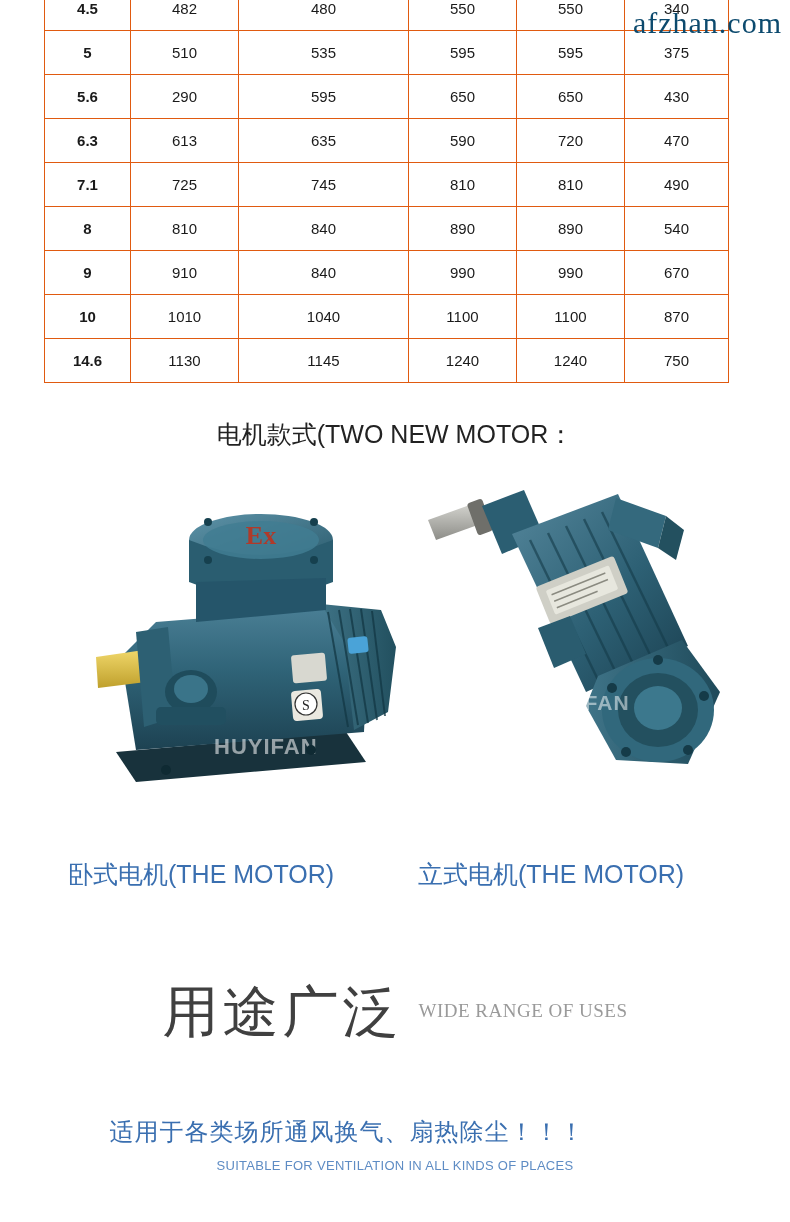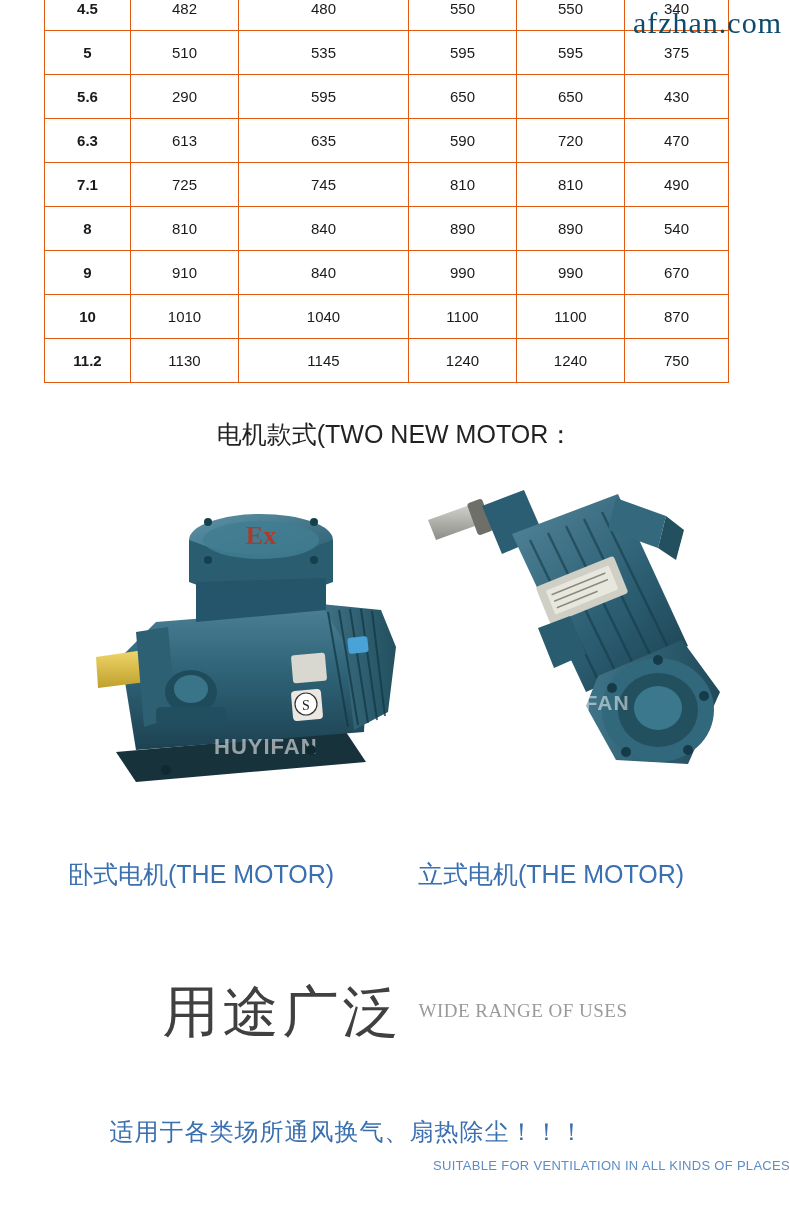--- a/index.html
+++ b/index.html
@@ -139,21 +139,21 @@
     font-size: 24px;
     color: #3a6fb0;
     font-family: "Liberation Sans", sans-serif;
     letter-spacing: 1px;
   }
   .uses-sub-en {
     position: absolute;
     top: 1158px;
     left: 0;
     width: 790px;
-    text-align: right;
+    text-align: center;
     font-size: 13px;
     color: #5e8cc4;
     font-family: "Liberation Sans", sans-serif;
     letter-spacing: 0.3px;
   }
 </style>
 </head>
 <body>
 
 <div class="watermark">afzhan.com</div>
@@ -227,21 +227,21 @@
       </tr>
       <tr>
         <td class="firstcol">10</td>
         <td>1010</td>
         <td>1040</td>
         <td>1100</td>
         <td>1100</td>
         <td>870</td>
       </tr>
       <tr>
-        <td class="firstcol">11.2</td>
+        <td class="firstcol">14.6</td>
         <td>1130</td>
         <td>1145</td>
         <td>1240</td>
         <td>1240</td>
         <td>750</td>
       </tr>
     </tbody>
   </table>
 </div>
 

